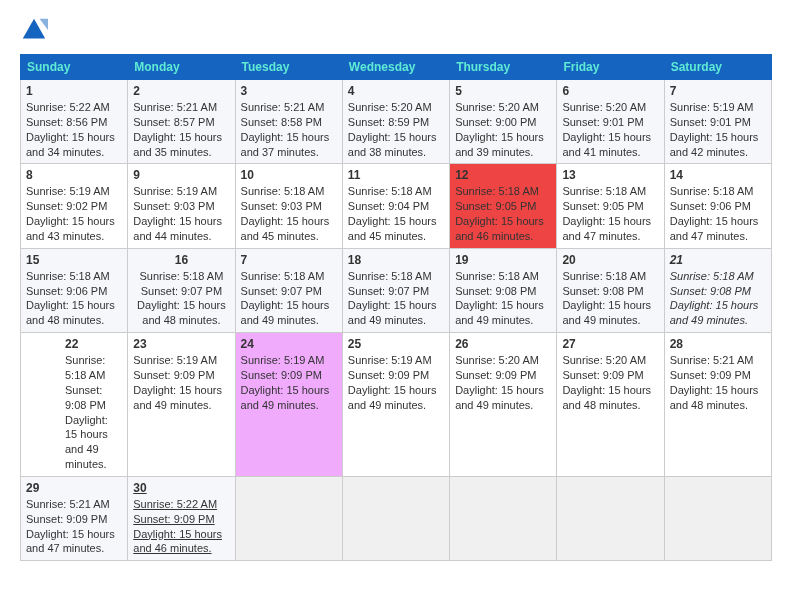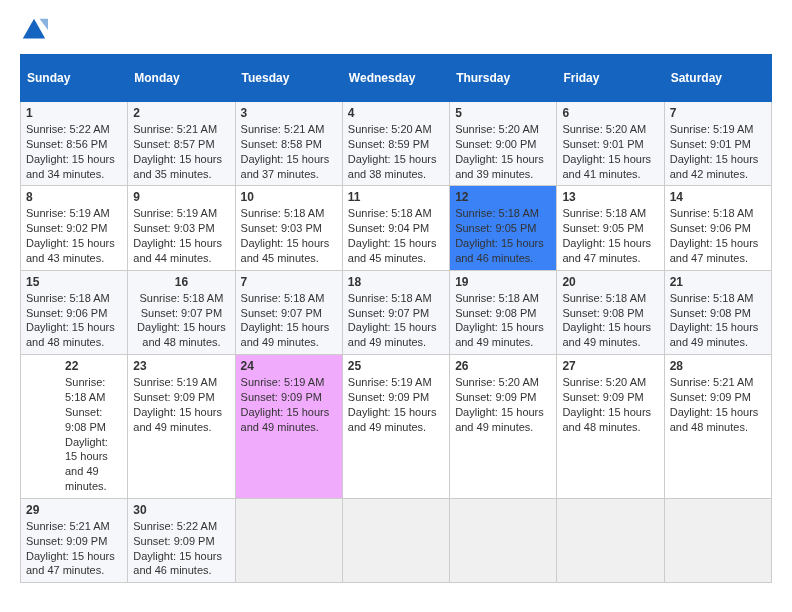--- a/index.html
+++ b/index.html
@@ -58,25 +58,25 @@
       font-size: 14px;
       color: #555;
     }
     .calendar {
       width: 100%;
       border-collapse: collapse;
       table-layout: fixed;
     }
     .calendar th {
       background: #1565c0;
-      color: #ffffff;
+      color: #5eead4;
       font-size: 12px;
       font-weight: bold;
       text-align: left;
-      padding: 16px 6px;
+      padding: 5px 6px;
       border: 1px solid #1565c0;
     }
     .calendar td {
       border: 1px solid #ccc;
       vertical-align: top;
       padding: 4px 5px;
       font-size: 9.5px;
       color: #333;
       background: #fff;
       height: 80px;
@@ -157,41 +157,41 @@
         </tr>
         <tr>
           <td style="background: rgb(255, 255, 255);"><span class="day-num">8</span>
 <span class="cell-text">Sunrise: 5:19 AM<br>Sunset: 9:02 PM<br>Daylight: 15 hours<br>and 43 minutes.</span></td>
           <td style="background: rgb(255, 255, 255);"><span class="day-num">9</span>
 <span class="cell-text">Sunrise: 5:19 AM<br>Sunset: 9:03 PM<br>Daylight: 15 hours<br>and 44 minutes.</span></td>
           <td style="background: rgb(255, 255, 255);"><span class="day-num">10</span>
 <span class="cell-text">Sunrise: 5:18 AM<br>Sunset: 9:03 PM<br>Daylight: 15 hours<br>and 45 minutes.</span></td>
           <td style="background: rgb(255, 255, 255);"><span class="day-num">11</span>
 <span class="cell-text">Sunrise: 5:18 AM<br>Sunset: 9:04 PM<br>Daylight: 15 hours<br>and 45 minutes.</span></td>
-          <td style="background: #3b82f6;"><span class="day-num">12</span>
+          <td style="background: #ef4444;"><span class="day-num">12</span>
 <span class="cell-text">Sunrise: 5:18 AM<br>Sunset: 9:05 PM<br>Daylight: 15 hours<br>and 46 minutes.</span></td>
           <td style="background: rgb(255, 255, 255);"><span class="day-num">13</span>
 <span class="cell-text">Sunrise: 5:18 AM<br>Sunset: 9:05 PM<br>Daylight: 15 hours<br>and 47 minutes.</span></td>
           <td style="background: rgb(255, 255, 255);"><span class="day-num">14</span>
 <span class="cell-text">Sunrise: 5:18 AM<br>Sunset: 9:06 PM<br>Daylight: 15 hours<br>and 47 minutes.</span></td>
         </tr>
         <tr>
           <td style="background: rgb(245, 247, 250);"><span class="day-num">15</span>
 <span class="cell-text">Sunrise: 5:18 AM<br>Sunset: 9:06 PM<br>Daylight: 15 hours<br>and 48 minutes.</span></td>
           <td style="background: rgb(245, 247, 250); text-align: center;"><span class="day-num">16</span>
 <span class="cell-text">Sunrise: 5:18 AM<br>Sunset: 9:07 PM<br>Daylight: 15 hours<br>and 48 minutes.</span></td>
           <td style="background: rgb(245, 247, 250);"><span class="day-num">7</span>
 <span class="cell-text">Sunrise: 5:18 AM<br>Sunset: 9:07 PM<br>Daylight: 15 hours<br>and 49 minutes.</span></td>
           <td style="background: rgb(245, 247, 250);"><span class="day-num">18</span>
 <span class="cell-text">Sunrise: 5:18 AM<br>Sunset: 9:07 PM<br>Daylight: 15 hours<br>and 49 minutes.</span></td>
           <td style="background: rgb(245, 247, 250);"><span class="day-num">19</span>
 <span class="cell-text">Sunrise: 5:18 AM<br>Sunset: 9:08 PM<br>Daylight: 15 hours<br>and 49 minutes.</span></td>
           <td style="background: rgb(245, 247, 250);"><span class="day-num">20</span>
 <span class="cell-text">Sunrise: 5:18 AM<br>Sunset: 9:08 PM<br>Daylight: 15 hours<br>and 49 minutes.</span></td>
-          <td style="background: rgb(245, 247, 250);"><span class="day-num">21</span>
+          <td style="background: rgb(245, 247, 250); font-style: italic;"><span class="day-num">21</span>
 <span class="cell-text">Sunrise: 5:18 AM<br>Sunset: 9:08 PM<br>Daylight: 15 hours<br>and 49 minutes.</span></td>
         </tr>
         <tr>
           <td style="background: rgb(255, 255, 255); padding-left: 44px;"><span class="day-num">22</span>
 <span class="cell-text">Sunrise: 5:18 AM<br>Sunset: 9:08 PM<br>Daylight: 15 hours<br>and 49 minutes.</span></td>
           <td style="background: rgb(255, 255, 255);"><span class="day-num">23</span>
 <span class="cell-text">Sunrise: 5:19 AM<br>Sunset: 9:09 PM<br>Daylight: 15 hours<br>and 49 minutes.</span></td>
           <td style="background: #f0abfc; margin-left: 8px;"><span class="day-num">24</span>
 <span class="cell-text">Sunrise: 5:19 AM<br>Sunset: 9:09 PM<br>Daylight: 15 hours<br>and 49 minutes.</span></td>
           <td style="background: rgb(255, 255, 255);"><span class="day-num">25</span>
@@ -199,21 +199,21 @@
           <td style="background: rgb(255, 255, 255);"><span class="day-num">26</span>
 <span class="cell-text">Sunrise: 5:20 AM<br>Sunset: 9:09 PM<br>Daylight: 15 hours<br>and 49 minutes.</span></td>
           <td style="background: rgb(255, 255, 255);"><span class="day-num">27</span>
 <span class="cell-text">Sunrise: 5:20 AM<br>Sunset: 9:09 PM<br>Daylight: 15 hours<br>and 48 minutes.</span></td>
           <td style="background: rgb(255, 255, 255);"><span class="day-num">28</span>
 <span class="cell-text">Sunrise: 5:21 AM<br>Sunset: 9:09 PM<br>Daylight: 15 hours<br>and 48 minutes.</span></td>
         </tr>
         <tr class="last-row">
           <td style="background: rgb(245, 247, 250);"><span class="day-num">29</span>
 <span class="cell-text">Sunrise: 5:21 AM<br>Sunset: 9:09 PM<br>Daylight: 15 hours<br>and 47 minutes.</span></td>
-          <td style="background: rgb(245, 247, 250);"><span class="day-num">30</span>
+          <td style="background: rgb(245, 247, 250); text-decoration: underline;"><span class="day-num">30</span>
 <span class="cell-text">Sunrise: 5:22 AM<br>Sunset: 9:09 PM<br>Daylight: 15 hours<br>and 46 minutes.</span></td>
           <td class="empty-cell" style="background: rgb(235, 235, 235);"></td>
           <td class="empty-cell" style="background: rgb(235, 235, 235);"></td>
           <td class="empty-cell" style="background: rgb(235, 235, 235);"></td>
           <td class="empty-cell" style="background: rgb(235, 235, 235);"></td>
           <td class="empty-cell" style="background: rgb(235, 235, 235);"></td>
         </tr>
       </tbody>
   </table>
 </div>

